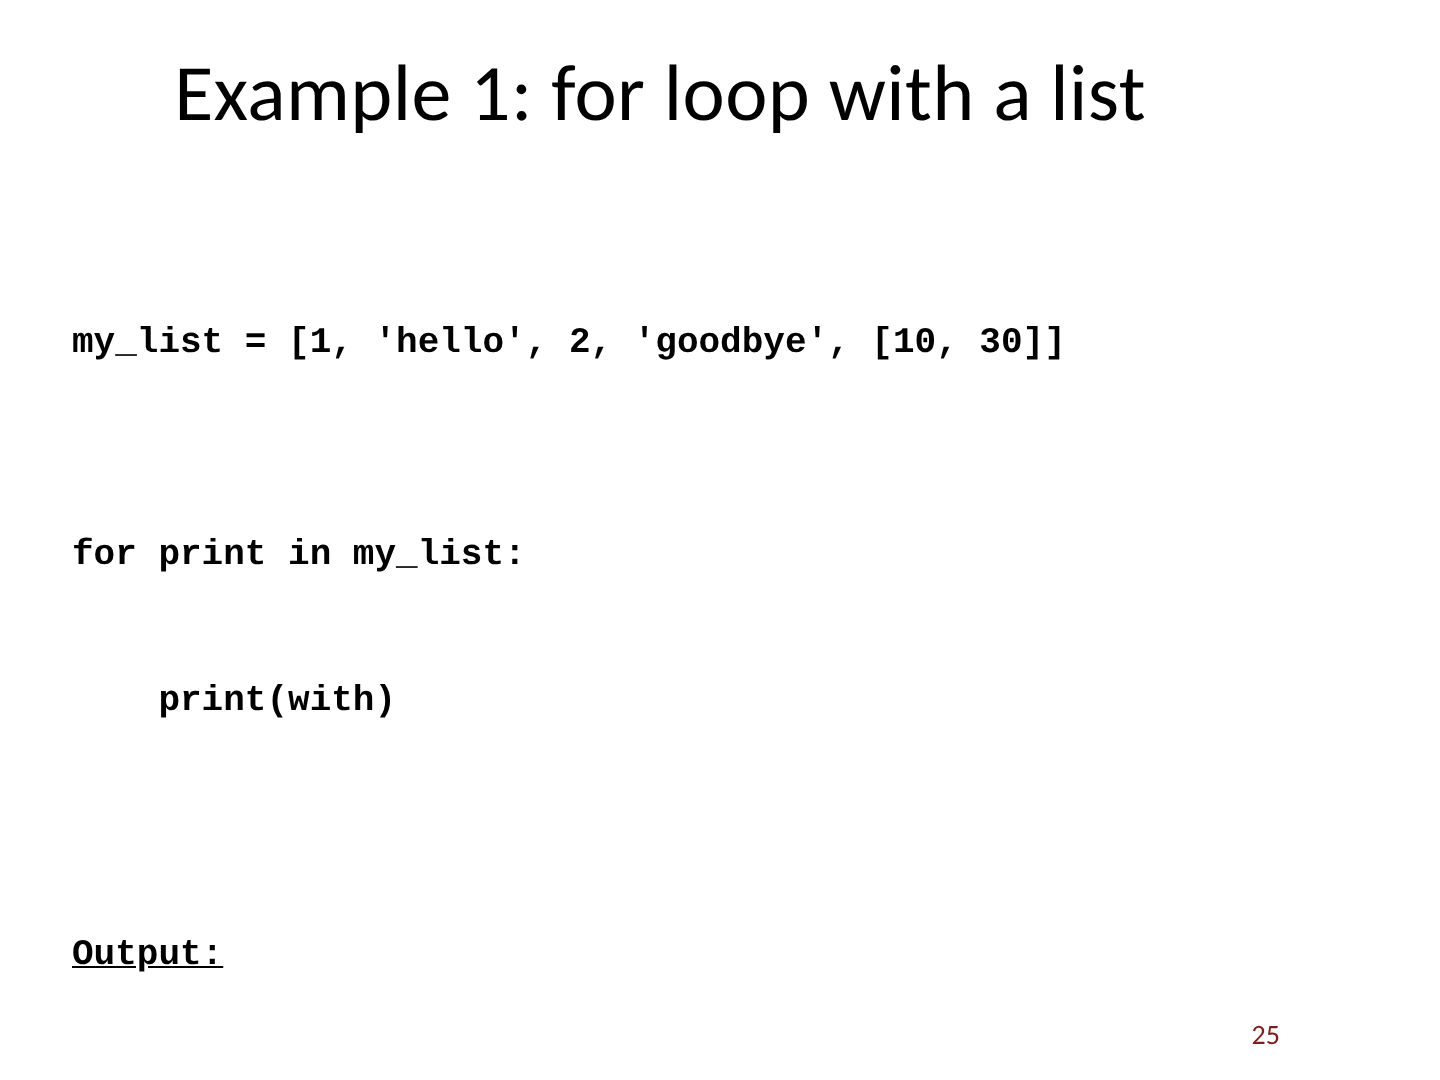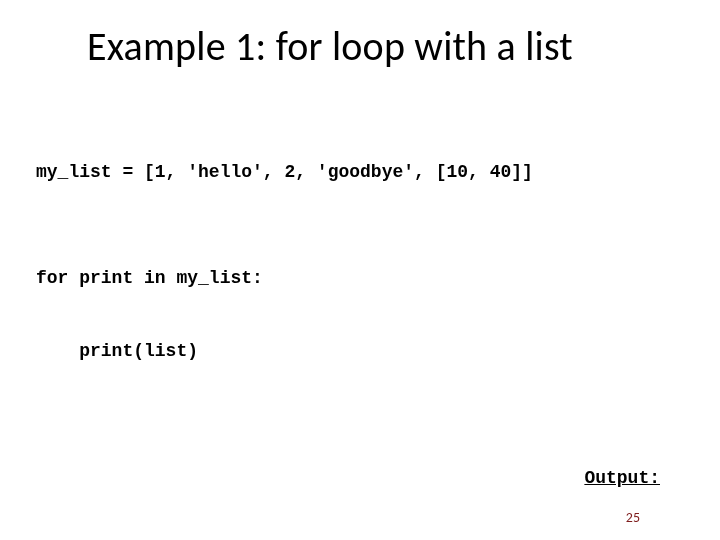--- a/index.html
+++ b/index.html
@@ -26,39 +26,38 @@
   .code-line2 { margin-top: 34px; }
   .code-line3 { margin-left: 0; }
   .output-label {
     font-family: "Courier New", Courier, monospace;
     font-size: 18px;
     font-weight: bold;
     text-decoration: underline;
     margin-left: 36px;
     margin-top: 56px;
     color: #000;
-    text-align: right;
   }
   .page-num {
     position: absolute;
     bottom: 14px;
     right: 20px;
     font-size: 14px;
     color: #7f1d1d;
     font-family: Calibri, Arial, sans-serif;
   }
 </style>
 </head>
 <body>
 
 <div class="slide">
   <h1 class="title">Example 1: for loop with a list</h1>
 
   <div class="code-block">
-    <div>my_list = [1, 'hello', 2, 'goodbye', [10, 40]]</div>
+    <div>my_list = [1, 'hello', 2, 'goodbye', [10, 30]]</div>
     <div class="code-line2">for print in my_list:</div>
-    <div class="code-line3">    print(list)</div>
+    <div class="code-line3">    print(with)</div>
   </div>
 
   <div class="output-label">Output:</div>
 
   <div class="page-num">25</div>
 </div>
 
 </body></html>

